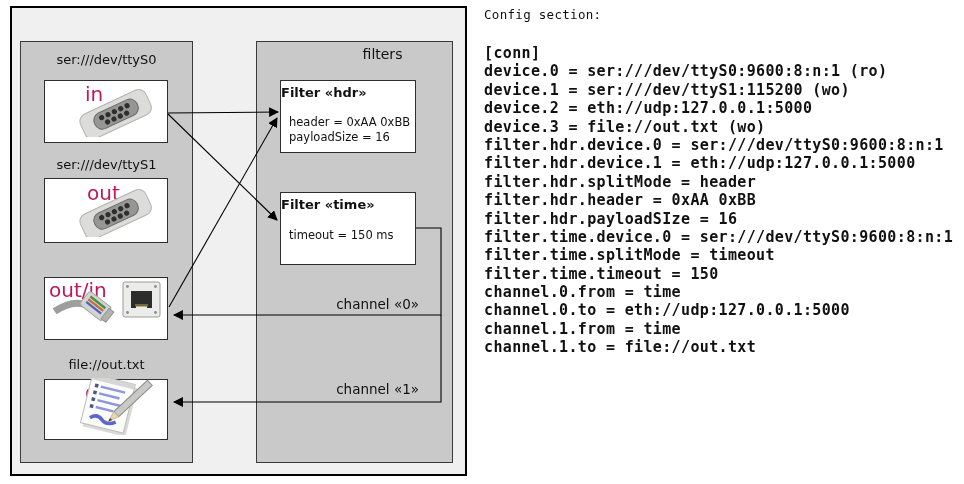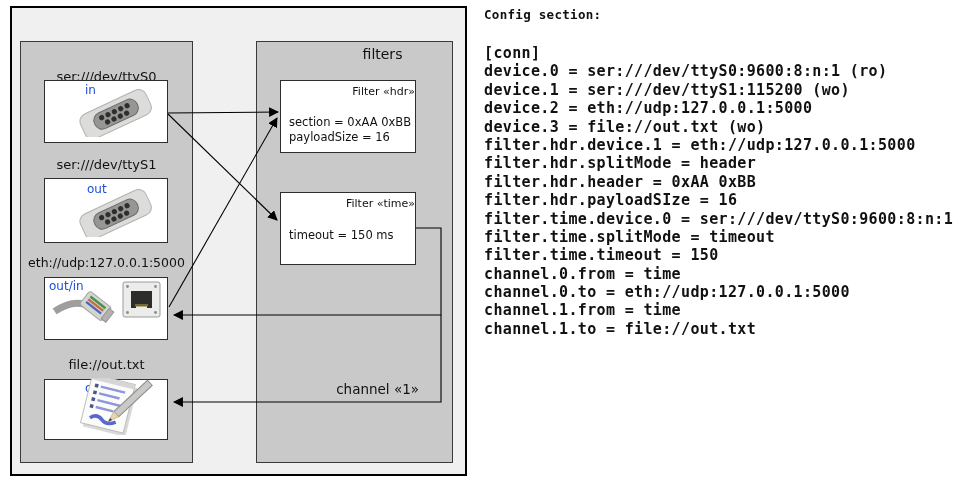--- a/index.html
+++ b/index.html
@@ -18,52 +18,52 @@
   .devices-panel{left:20px;top:41px;width:173px;height:422px;}
   .filters-panel{left:256px;top:41px;width:197px;height:422px;}
   .filters-title{left:256px;top:46px;width:197px;text-align:center;font-size:14px;z-index:3;padding-left:28px;}
 
   
   .dev-label{left:20px;width:173px;text-align:center;font-size:13px;z-index:3;white-space:nowrap;}
   .dev-label.small{font-size:12.5px;}
 
   
   .wbox{box-sizing:border-box;background:#ffffff;border:1px solid #2e2e2e;z-index:3;}
-  .port-label{position:absolute;font-size:12px;line-height:1;color:#1d4ed8;z-index:4;white-space:nowrap;}
-
-  
-  .filter-title{position:absolute;left:0;top:4px;width:100%;text-align:right;font-size:11px;}
+  .port-label{position:absolute;font-size:20px;line-height:1;color:#be185d;z-index:4;white-space:nowrap;}
+
+  
+  .filter-title{position:absolute;left:0;top:4px;width:100%;text-align:left;font-size:13px;font-weight:bold;}
   .filter-param{position:absolute;left:8px;font-size:11.5px;line-height:14px;white-space:nowrap;}
 
   
   .chan-label{left:290px;width:129px;text-align:right;font-size:13.5px;z-index:3;white-space:nowrap;}
 
   
   .overlay{left:0;top:0;width:964px;height:484px;z-index:5;pointer-events:none;}
 
   
   .cfg-heading{left:484px;top:7px;font-family:"DejaVu Sans Mono","Liberation Mono",monospace;
-               font-size:12.5px;font-weight:bold;letter-spacing:0.3px;z-index:2;}
+               font-size:12.5px;font-weight:normal;letter-spacing:0.3px;z-index:2;}
   .cfg-lines{left:484px;top:44px;font-family:"DejaVu Sans Mono","Liberation Mono",monospace;
              font-size:15px;font-weight:bold;letter-spacing:0.35px;z-index:2;}
   .cfg-lines div{height:18.4px;line-height:18.4px;white-space:pre;}
   .icon-wrap{position:absolute;z-index:4;}
 </style>
 </head>
 <body>
 
 <div class="stage">
 
   <div class="abs outer-box"></div>
 
   <div class="abs panel devices-panel"></div>
   <div class="abs panel filters-panel"></div>
   <div class="abs filters-title">filters</div>
 
-  <div class="abs dev-label" style="top:69px;">ser:///dev/ttyS0</div>
+  <div class="abs dev-label" style="top:52px;">ser:///dev/ttyS0</div>
   <div class="abs wbox" style="left:44px;top:80px;width:124px;height:63px;">
     <span class="port-label" style="left:40px;top:3px;">in</span>
     <span class="icon-wrap" style="right:2px;bottom:1px;">
       <svg width="100" height="52" viewBox="0 0 100 52">
         <g transform="rotate(-25 50 28)">
           <rect x="14" y="16" width="72" height="27" rx="8" fill="#dcdcda" stroke="#b2b2b0"></rect>
           <rect x="27" y="21" width="47" height="17" rx="8" fill="#969694" stroke="#6c6c6a"></rect>
           <circle cx="36" cy="26.5" r="2.6" fill="#2e2e2e"></circle>
             <circle cx="43" cy="26.5" r="2.6" fill="#2e2e2e"></circle>
           <circle cx="50" cy="26.5" r="2.6" fill="#2e2e2e"></circle>
@@ -95,21 +95,20 @@
           <circle cx="39.5" cy="33" r="2.6" fill="#2e2e2e"></circle>
             <circle cx="46.5" cy="33" r="2.6" fill="#2e2e2e"></circle>
           <circle cx="53.5" cy="33" r="2.6" fill="#2e2e2e"></circle>
             <circle cx="60.5" cy="33" r="2.6" fill="#2e2e2e"></circle>
           <circle cx="20" cy="46" r="3" fill="#8a8a88" stroke="#6c6c6a"></circle>
         </g>
       </svg>
     </span>
   </div>
 
-  <div class="abs dev-label small" style="top:255px;">eth://udp:127.0.0.1:5000</div>
   <div class="abs wbox" style="left:44px;top:277px;width:124px;height:63px;">
     <span class="port-label" style="left:4px;top:2px;">out/in</span>
     <span class="icon-wrap" style="left:6px;top:2px;">
       <svg width="112" height="58" viewBox="0 0 112 58">
         <rect x="72" y="2" width="37" height="35" rx="2" fill="#ececea" stroke="#9b9b99"></rect>
         <circle cx="76.5" cy="6.5" r="1.4" fill="#8b8b89"></circle>
           <circle cx="104.5" cy="6.5" r="1.4" fill="#8b8b89"></circle>
         <circle cx="76.5" cy="32.5" r="1.4" fill="#8b8b89"></circle>
           <circle cx="104.5" cy="32.5" r="1.4" fill="#8b8b89"></circle>
         <path d="M80 11 h21 v17 h-5 v-3 h-11 v3 h-5 z" fill="#2d2d2b"></path>
@@ -149,29 +148,30 @@
           <rect x="48.5" y="-6" width="7" height="46" fill="#c9c9c7" stroke="#8e8e8c"></rect>
           <polygon points="48.5,40 55.5,40 52,51" fill="#e6d6ae" stroke="#b8a87e" stroke-width="0.6"></polygon>
           <polygon points="50.6,47 53.4,47 52,51" fill="#3c3c3a"></polygon>
         </g>
       </svg>
     </span>
   </div>
 
   <div class="abs wbox" style="left:280px;top:80px;width:136px;height:73px;">
     <div class="filter-title">Filter «hdr»</div>
-    <div class="filter-param" style="top:34px;">section = 0xAA 0xBB</div>
+    <div class="filter-param" style="top:34px;">header = 0xAA 0xBB</div>
     <div class="filter-param" style="top:49px;">payloadSize = 16</div>
   </div>
 
   <div class="abs wbox" style="left:280px;top:192px;width:136px;height:73px;padding-left:16px;">
     <div class="filter-title">Filter «time»</div>
     <div class="filter-param" style="top:35px;">timeout = 150 ms</div>
   </div>
 
+  <div class="abs chan-label" style="top:296px;">channel «0»</div>
   <div class="abs chan-label" style="top:381px;">channel «1»</div>
 
   <svg class="abs overlay" xmlns="http://www.w3.org/2000/svg">
     <defs>
       <marker id="ah" viewBox="0 0 10 10" refX="9" refY="5" markerWidth="9" markerHeight="9" orient="auto">
         <path d="M0 0 L10 5 L0 10 z" fill="#000"></path>
       </marker>
     </defs>
     <g stroke="#000" stroke-width="1.1" fill="none">
       <line x1="168" y1="113" x2="278" y2="112" marker-end="url(#ah)"></line>
@@ -182,20 +182,21 @@
     </g>
   </svg>
 
   <div class="abs cfg-heading">Config section:</div>
   <div class="abs cfg-lines">
     <div>[conn]</div>
     <div>device.0 = ser:///dev/ttyS0:9600:8:n:1 (ro)</div>
     <div>device.1 = ser:///dev/ttyS1:115200 (wo)</div>
     <div>device.2 = eth://udp:127.0.0.1:5000</div>
     <div>device.3 = file://out.txt (wo)</div>
+    <div>filter.hdr.device.0 = ser:///dev/ttyS0:9600:8:n:1</div>
     <div>filter.hdr.device.1 = eth://udp:127.0.0.1:5000</div>
     <div>filter.hdr.splitMode = header</div>
     <div>filter.hdr.header = 0xAA 0xBB</div>
     <div>filter.hdr.payloadSIze = 16</div>
     <div>filter.time.device.0 = ser:///dev/ttyS0:9600:8:n:1</div>
     <div>filter.time.splitMode = timeout</div>
     <div>filter.time.timeout = 150</div>
     <div>channel.0.from = time</div>
     <div>channel.0.to = eth://udp:127.0.0.1:5000</div>
     <div>channel.1.from = time</div>

